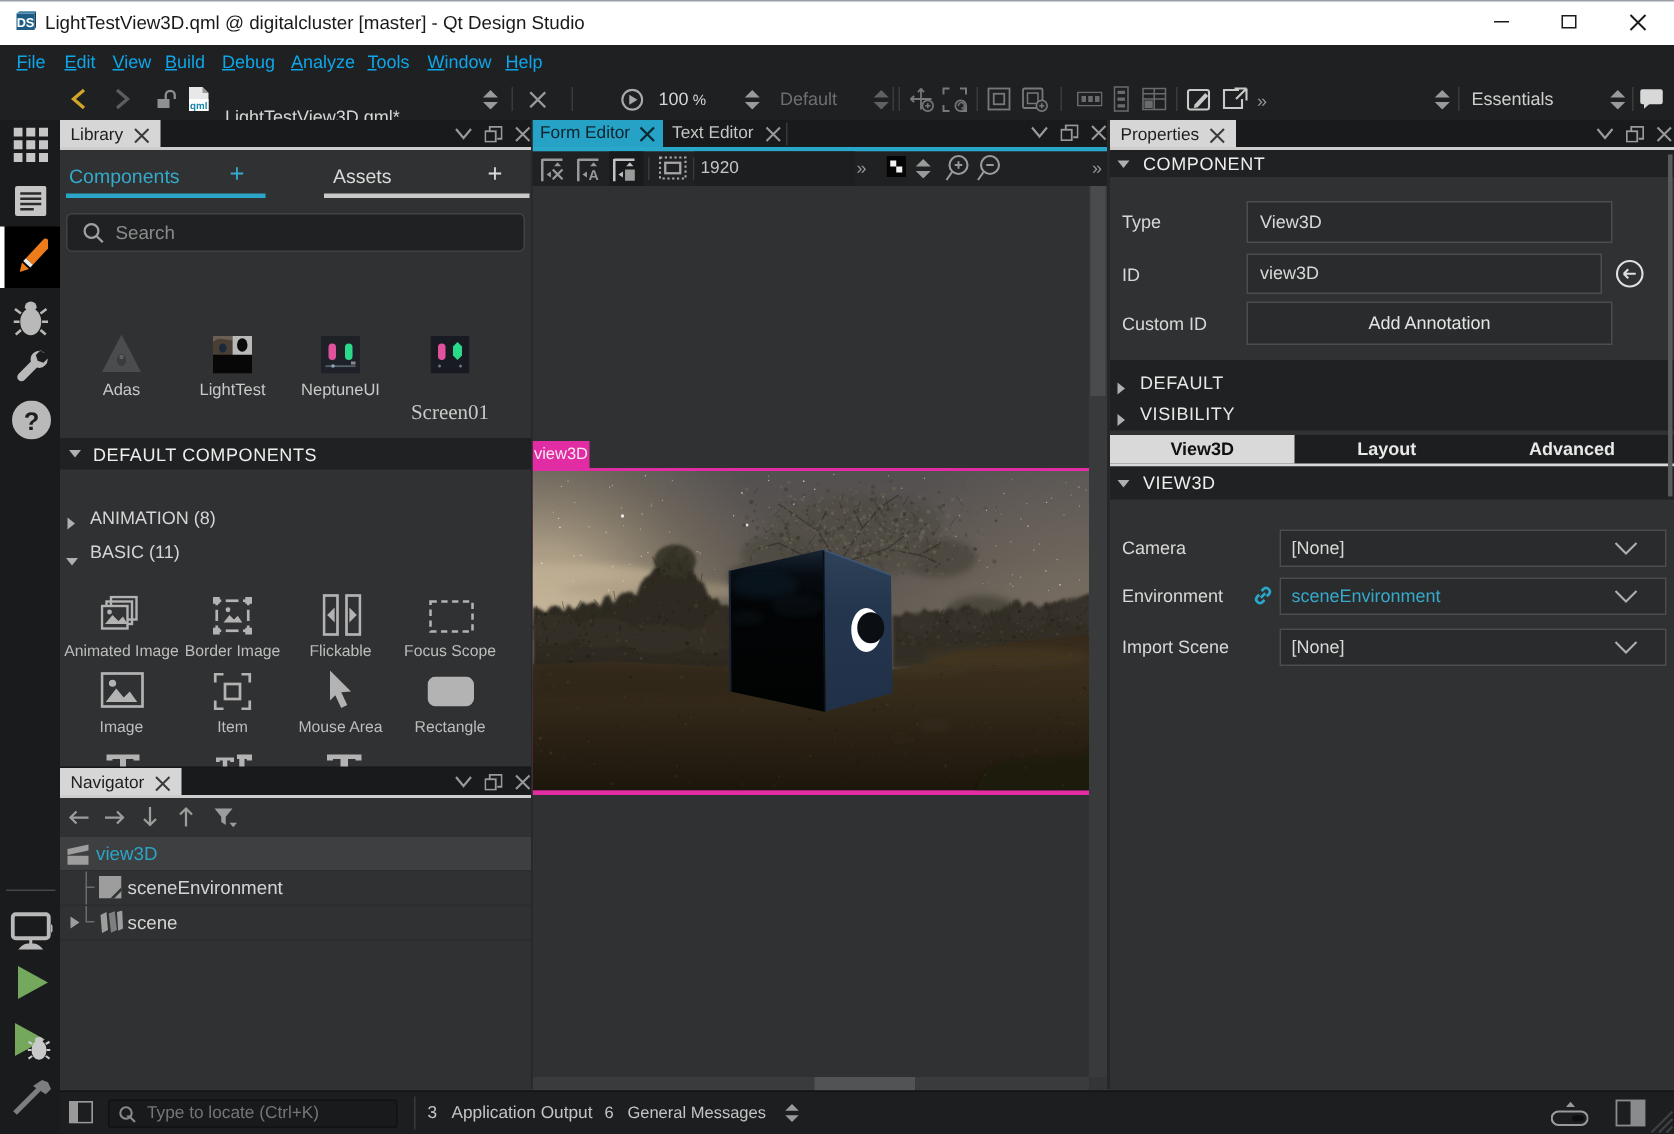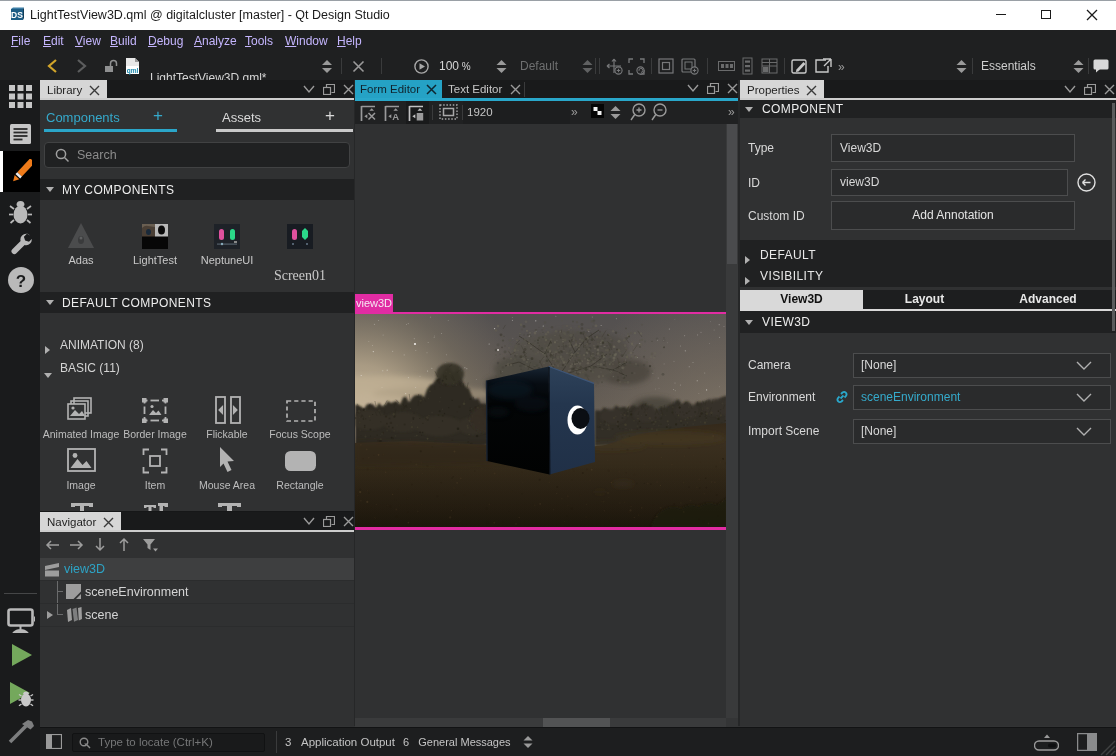--- a/index.html
+++ b/index.html
@@ -5,21 +5,21 @@
 * { margin:0; padding:0; box-sizing:border-box; }
 html,body { width:1116px; height:756px; overflow:hidden; background:#323334; font-family:"Liberation Sans", sans-serif; }
 #app { position:relative; width:944px; height:756px; }
 .abs { position:absolute; }
 .txt { white-space:nowrap; }
 
 #titlebar { left:0; top:0; width:1116px; height:30px; background:#ffffff; border-top:1px solid #9aa0a6; }
 #titletext { left:30px; top:8px; font-size:12.5px; color:#1a1a1a; }
 
 #menubar { left:0; top:30px; width:1116px; height:22px; background:#1f2021; }
-.menuitem { position:absolute; top:34px; font-size:12px; color:#c4b5fd; }
+.menuitem { position:absolute; top:34px; font-size:12px; color:#0ea5e9; }
 .menuitem b { font-weight:normal; text-decoration:underline; }
 
 #toolbar { left:0; top:52px; width:1116px; height:28px; background:#1f2021; }
 .vsep { position:absolute; top:58px; width:1px; height:16px; background:#3a3b3c; }
 
 .tabbar { background:#191a1b; }
 .tab-light { position:absolute; top:0; height:20px; background:#d6d6d6; color:#1e1e1e; font-size:11.5px; display:flex; align-items:center; padding:0 7px; }
 .tab-cyan { position:absolute; top:0; height:18px; background:#25a2c5; color:#10232c; font-size:11.5px; display:flex; align-items:center; padding:0 5px; }
 .tab-dark { position:absolute; top:0; height:18px; color:#c6c6c6; font-size:11.5px; display:flex; align-items:center; padding:0 7px; }
 .barbtns { position:absolute; top:3px; display:flex; gap:8px; color:#9a9a9a; }
@@ -289,21 +289,20 @@
   <div class="abs txt" style="left:325px;top:106px;font-size:17px;color:#dadada;">+</div>
   <div class="abs" style="left:216px;top:129px;width:137px;height:3px;background:#c9c9c9;"></div>
 
   <div class="abs" style="left:44px;top:142px;width:306px;height:26px;background:#202122;border:1px solid #414243;border-radius:4px;"></div>
   <svg class="abs" style="left:55px;top:148px;" width="15" height="15">
       <circle cx="6" cy="6" r="4.6" fill="none" stroke="#a0a0a0" stroke-width="1.5"></circle>
       <path d="M9.5 9.5 L13.5 13.5" stroke="#a0a0a0" stroke-width="1.5"></path>
     </svg>
   <div class="abs txt" style="left:77px;top:148px;font-size:12.5px;color:#8b8b8b;">Search</div>
 
-  <div class="hdr" style="left:40px;top:179px;width:314px;height:21px;"><span class="tri-d" style="margin:0 8px 0 6px;"></span>MY COMPONENTS</div>
 
   <svg class="abs" style="left:67px;top:222px;" width="28" height="27">
       <path d="M14 1 L27 26 H1 Z" fill="#4b4c4d"></path>
       <ellipse cx="14" cy="18" rx="3" ry="4" fill="#3a3b3c"></ellipse>
       <circle cx="14" cy="16" r="1.5" fill="#5e5f60"></circle>
     </svg>
   <div class="abs txt" style="left:81px;top:254px;font-size:11px;color:#c9c9c9;transform:translateX(-50%);">Adas</div>
   <svg class="abs" style="left:142px;top:224px;" width="26" height="25">
     <rect x="0" y="0" width="26" height="25" fill="#070707"></rect>
     <rect x="0" y="0" width="13" height="12.5" fill="#4a3f35"></rect>

